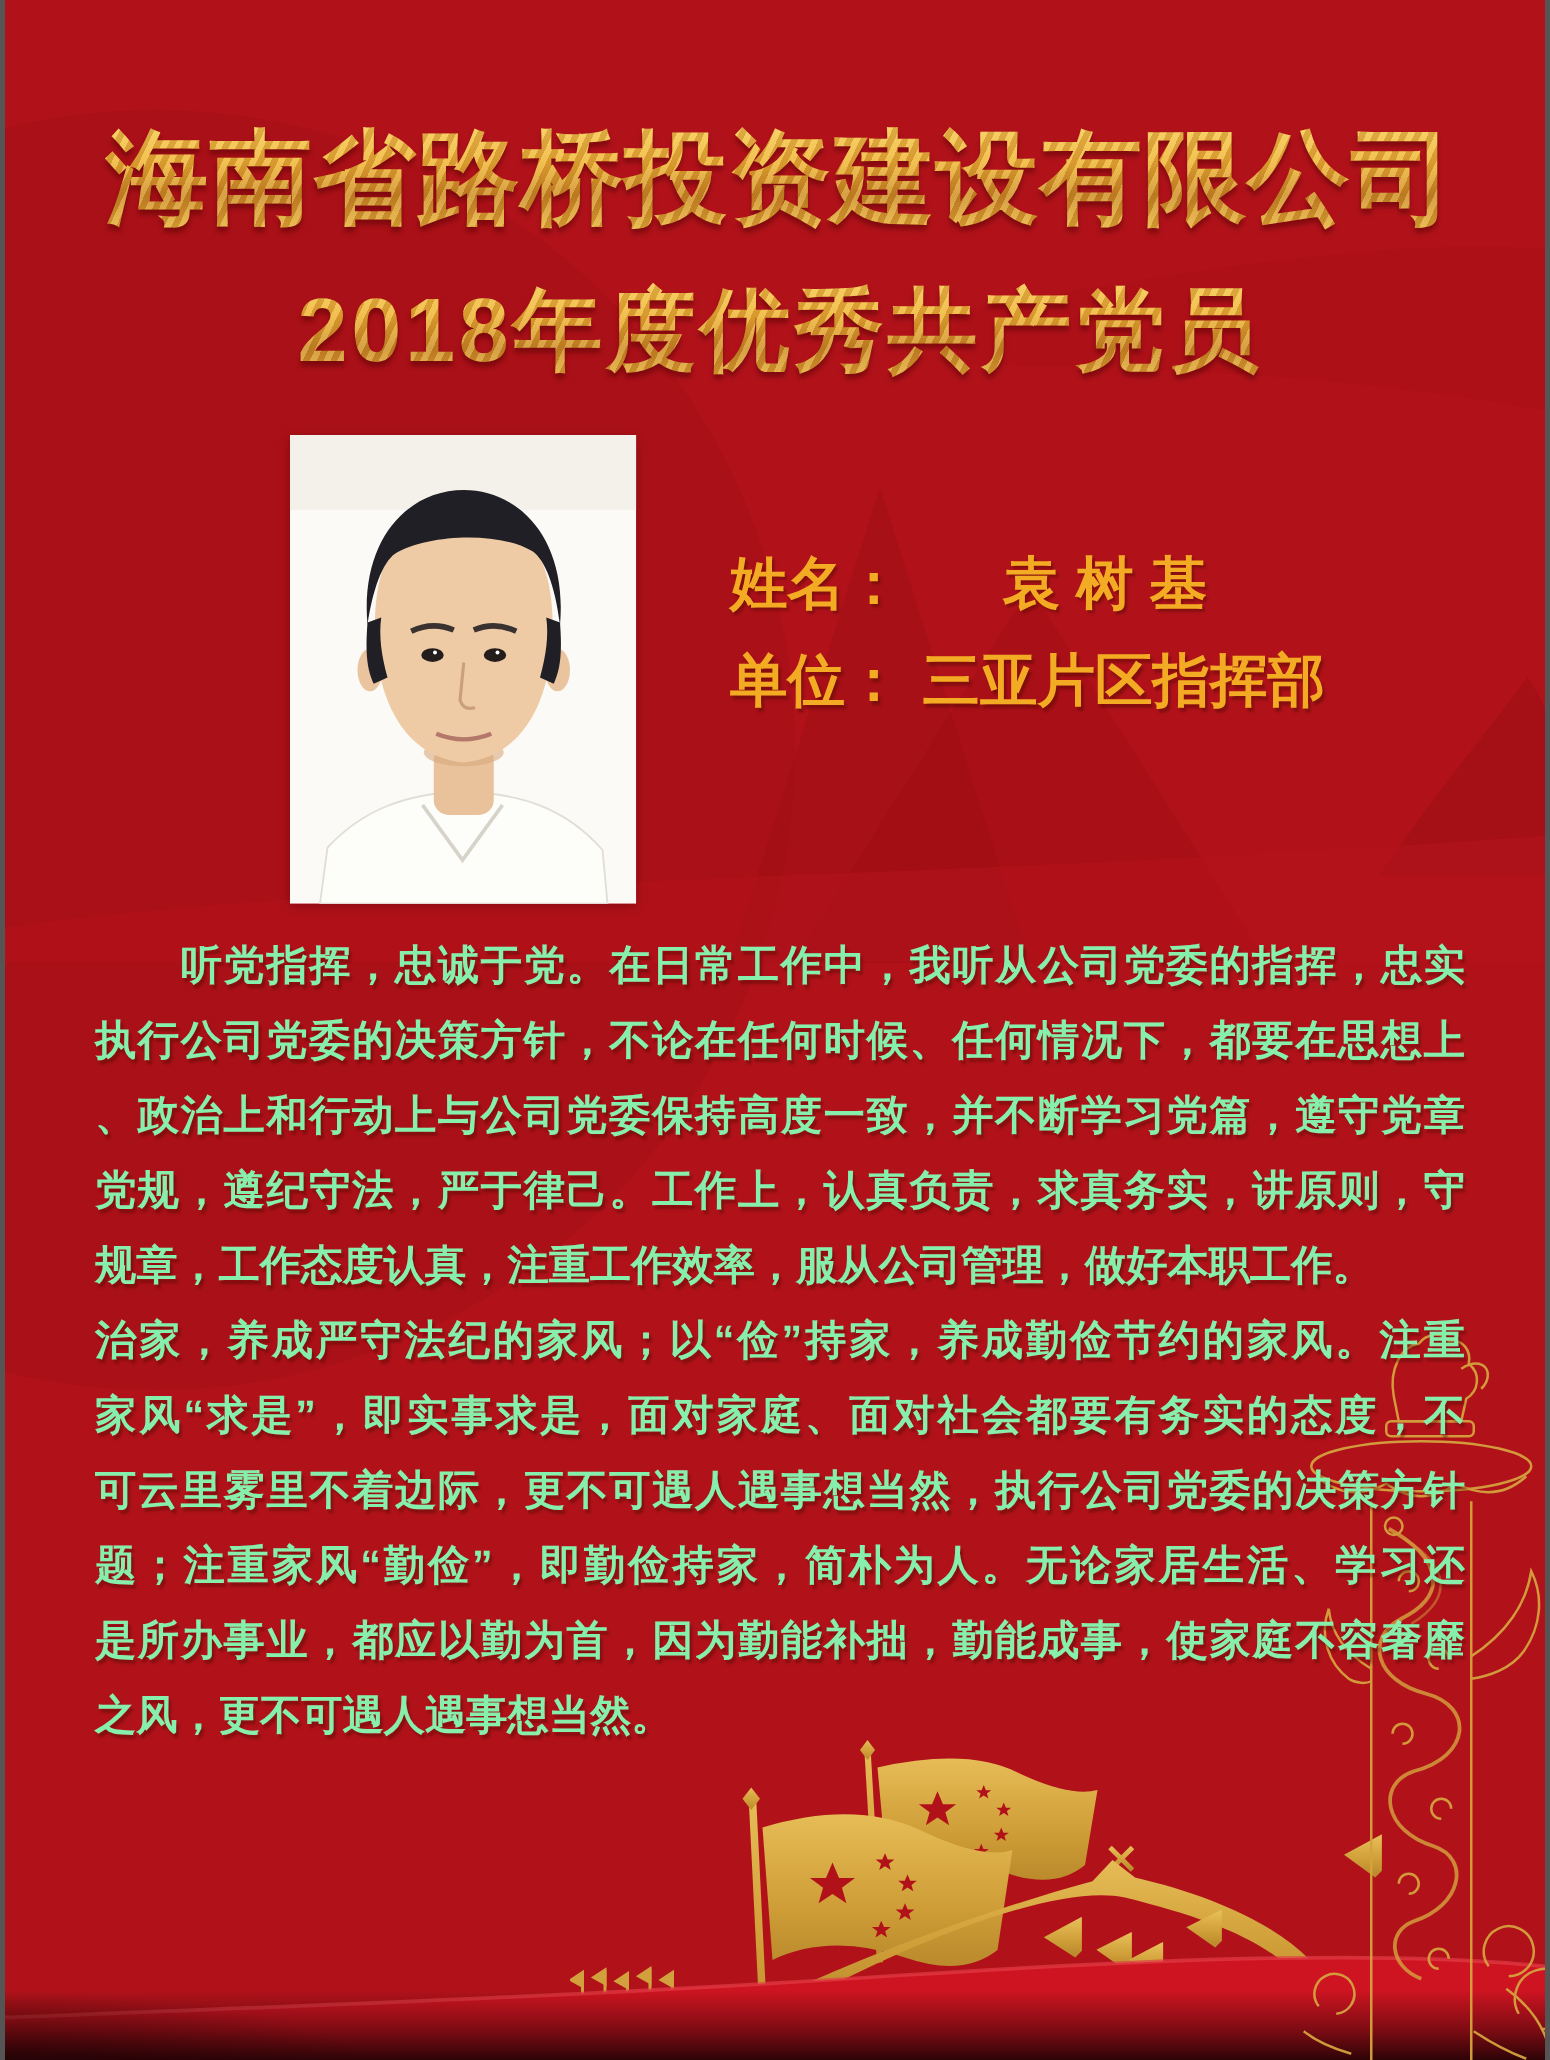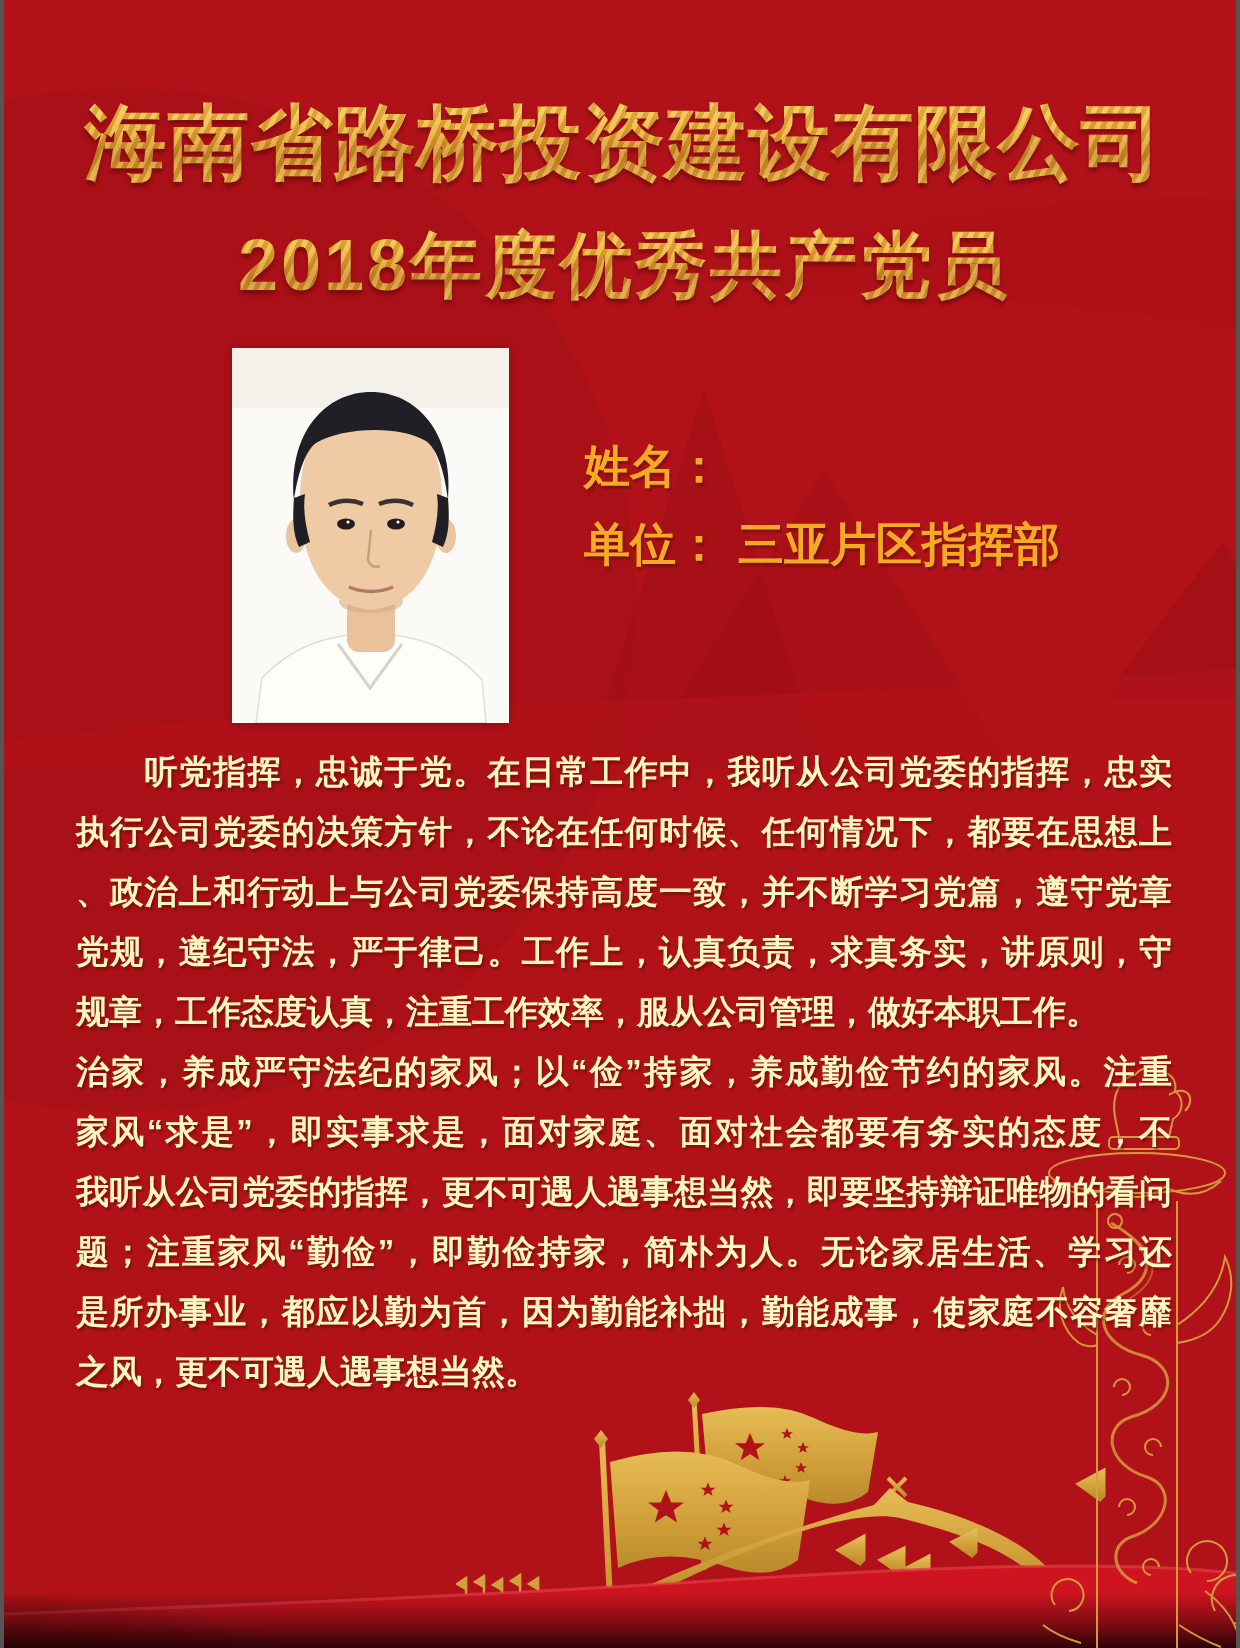--- a/index.html
+++ b/index.html
@@ -31,21 +31,21 @@
     box-shadow:0 2px 8px rgba(60,0,0,.35);}
   
   .fields{position:absolute;left:580px;top:440px;z-index:10;font-weight:bold;font-size:46px;color:#f3ab24;
     text-shadow:2px 3px 2px rgba(80,10,0,.45);}
   .field-row{display:flex;align-items:center;line-height:52px;white-space:nowrap;}
   .field-row+.field-row{margin-top:26px;}
   .field-row .gap-wide{width:80px;}
   .field-row .gap-small{width:16px;}
   
   .bio{position:absolute;left:72px;top:742px;width:1096px;z-index:10;
-    font-size:33px;font-weight:bold;color:#fef9c3;
+    font-size:33px;font-weight:bold;color:#86efac;
     text-shadow:2px 3px 2px rgba(80,10,0,.45);}
   .line{height:60px;line-height:60px;white-space:nowrap;
     text-align:justify;text-align-last:justify;}
   .line.end{text-align-last:left;}
   
   .gate{position:absolute;left:540px;top:1340px;z-index:2;}
   .mini-flags{position:absolute;left:452px;top:1572px;z-index:2;}
   .wave{position:absolute;left:0;top:1530px;z-index:3;}
   .bottom-shadow{
     position:absolute;left:0;top:1592px;width:1240px;height:56px;z-index:4;
@@ -228,35 +228,36 @@
     <circle cx="166" cy="174" r="1.6" fill="#ffffff"></circle>
 
     <path d="M139,182 L136,212 Q139,221 148,218" fill="none" stroke="#c9a07b" stroke-width="2.5"></path>
     <path d="M117,239 Q139,248 161,239" fill="none" stroke="#b4786b" stroke-width="3.5"></path>
   </svg>
 
   <div class="fields">
     <div class="field-row">
       <span>姓名：</span>
       <span class="gap-wide"></span>
+      <span>袁 树 基</span>
     </div>
     <div class="field-row">
       <span>单位：</span>
       <span class="gap-small"></span>
       <span>三亚片区指挥部</span>
     </div>
   </div>
 
   <div class="bio">
     <div class="line">　　听党指挥，忠诚于党。在日常工作中，我听从公司党委的指挥，忠实</div>
     <div class="line">执行公司党委的决策方针，不论在任何时候、任何情况下，都要在思想上</div>
     <div class="line">、政治上和行动上与公司党委保持高度一致，并不断学习党篇，遵守党章</div>
     <div class="line">党规，遵纪守法，严于律己。工作上，认真负责，求真务实，讲原则，守</div>
     <div class="line end">规章，工作态度认真，注重工作效率，服从公司管理，做好本职工作。</div>
     <div class="line">治家，养成严守法纪的家风；以“俭”持家，养成勤俭节约的家风。注重</div>
     <div class="line">家风“求是”，即实事求是，面对家庭、面对社会都要有务实的态度，不</div>
-    <div class="line">我听从公司党委的指挥，更不可遇人遇事想当然，即要坚持辩证唯物的看问</div>
+    <div class="line">可云里雾里不着边际，更不可遇人遇事想当然，执行公司党委的决策方针</div>
     <div class="line">题；注重家风“勤俭”，即勤俭持家，简朴为人。无论家居生活、学习还</div>
     <div class="line">是所办事业，都应以勤为首，因为勤能补拙，勤能成事，使家庭不容奢靡</div>
     <div class="line end">之风，更不可遇人遇事想当然。</div>
   </div>
 
 </div>
 
 </body></html>

